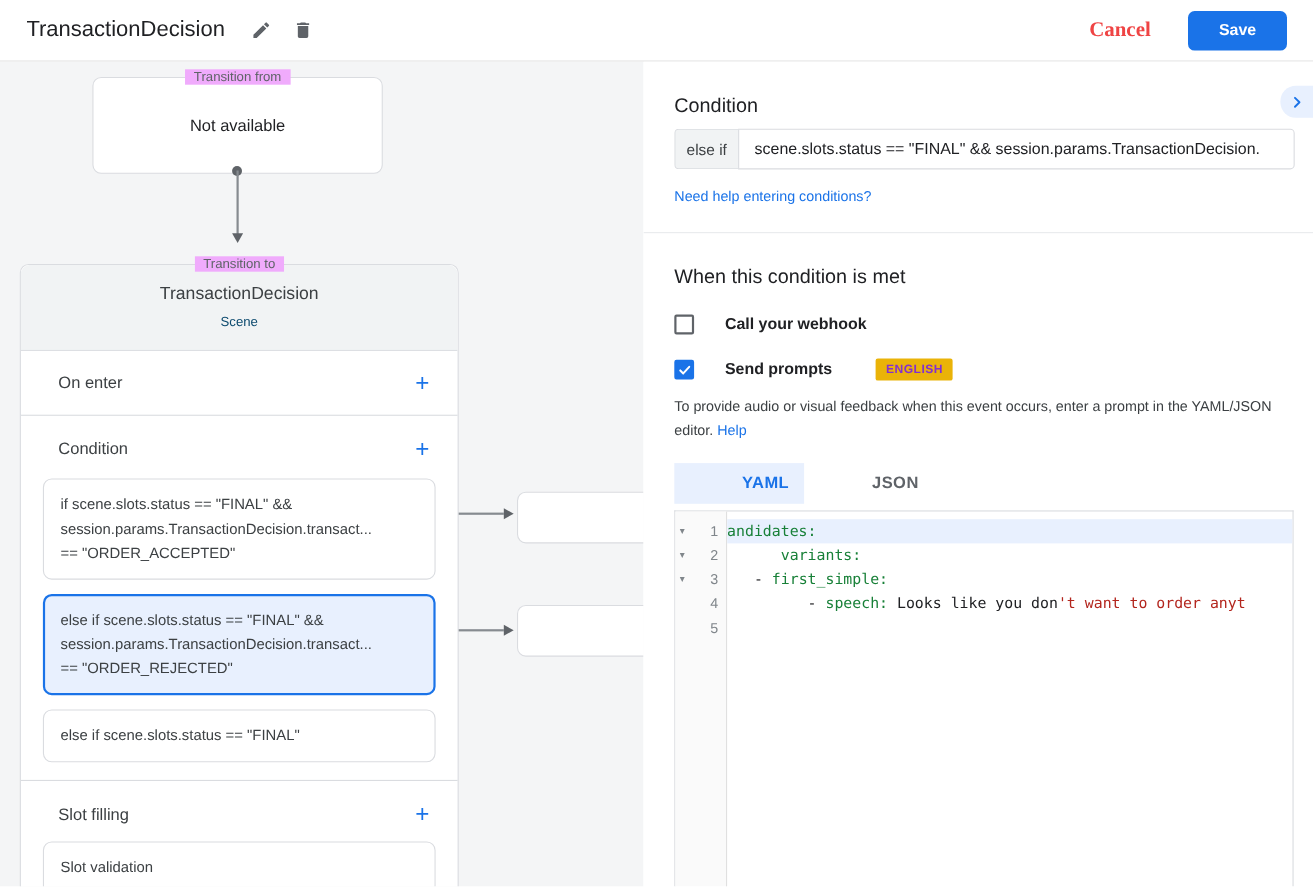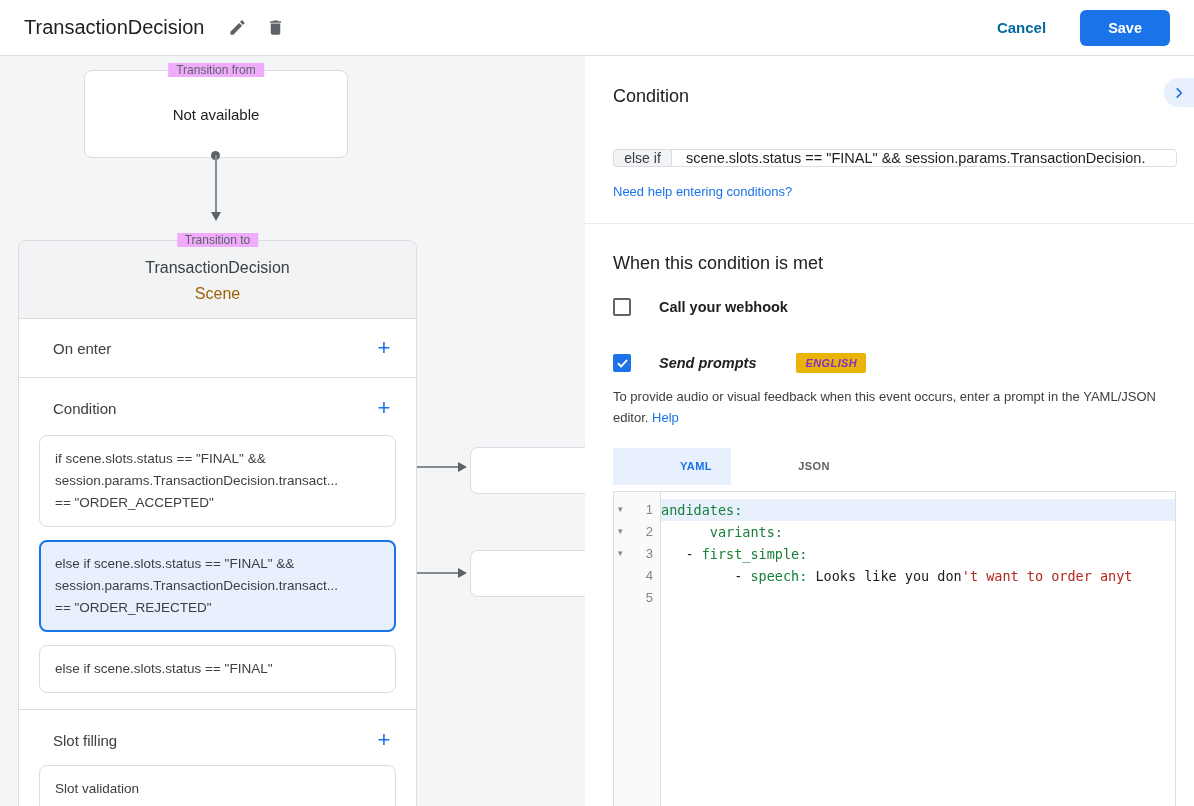--- a/index.html
+++ b/index.html
@@ -7,22 +7,22 @@
   body { font-family:"Liberation Sans", sans-serif; background:#fff; color:#202124; position:relative; }
 
   
   .topbar { height:56px; display:flex; align-items:center; justify-content:space-between;
             padding:0 24px; border-bottom:1px solid #e0e0e0; background:#fff; }
   .topbar-left { display:flex; align-items:center; gap:8px; }
   .page-title { font-size:20px; font-weight:400; color:#202124; margin-right:10px; }
   .icon-btn { background:none; border:none; cursor:pointer; color:#5f6368; width:30px; height:30px;
               display:flex; align-items:center; justify-content:center; }
   .topbar-right { display:flex; align-items:center; gap:34px; }
-  .btn-text { color:#0369a1; font-weight:700; font-size:15px; background:none; border:none; cursor:pointer;
-              font-family:Liberation Sans, sans-serif; }
+  .btn-text { color:#ef4444; font-weight:700; font-size:19px; background:none; border:none; cursor:pointer;
+              font-family:Liberation Serif, serif; }
   .btn-filled { background:#1a73e8; color:#fff; font-weight:700; font-size:14.5px; border:none;
                 border-radius:6px; padding:10px 28px; cursor:pointer; font-family:inherit; }
 
   
   .main { display:flex; height:750px; }
   .canvas { width:585px; flex:none; position:relative; background:#f4f5f6; overflow:hidden; }
   .panel { flex:1; background:#fff; position:relative; padding:0 0 0 28px; overflow:hidden; }
 
   
   .legend { position:absolute; top:-8px; left:50%; transform:translateX(-50%);
@@ -41,21 +41,21 @@
                  border-top:5px solid transparent; border-bottom:5px solid transparent;
                  border-left:9px solid #5f6368; }
   .target-box { position:absolute; width:140px; height:47px; background:#fff;
                 border:1px solid #dadce0; border-radius:8px; }
 
   .tto-group { position:absolute; left:18px; top:184px; width:399px; height:660px;
                background:#fff; border:1px solid #dadce0; border-radius:8px; }
   .tto-header { height:78px; background:#f1f3f4; border-bottom:1px solid #dadce0;
                 border-radius:8px 8px 0 0; text-align:center; padding-top:18px; }
   .tto-title { font-size:16px; color:#3c4043; }
-  .tto-subtitle { font-size:16px; color:#a16207; margin-top:8px; }
+  .tto-subtitle { font-size:12px; color:#0c4a6e; margin-top:8px; }
   .row-on-enter { height:59px; display:flex; align-items:center; justify-content:space-between;
                   padding:0 20px 0 34px; border-bottom:1px solid #dadce0; font-size:15px; color:#3c4043; }
   .add-btn { color:#1a73e8; font-size:22px; font-weight:400; background:none; border:none;
              width:24px; height:24px; line-height:22px; text-align:center; cursor:pointer; font-family:inherit; }
   .section { padding:18px 20px 16px; }
   .section-condition { border-bottom:1px solid #dadce0; }
   .section-head { display:flex; align-items:center; justify-content:space-between;
                   padding-left:14px; font-size:15px; color:#3c4043; height:24px; }
   .cond-card { margin-top:13px; border:1px solid #dadce0; border-radius:8px; background:#fff;
                padding:12px 15px; font-size:13.5px; line-height:22px; color:#3c4043;
@@ -63,44 +63,44 @@
   .cond-card:first-child { margin-top:15px; }
   .cond-card.selected { background:#e8f0fe; border:2px solid #1a73e8; padding:11px 14px; }
   .slot-card { margin-top:13px; border:1px solid #dadce0; border-radius:8px; background:#fff;
                padding:12px 15px; font-size:13.5px; line-height:22px; color:#3c4043; cursor:pointer; }
 
   
   .panel-title { font-size:18px; font-weight:400; color:#202124; padding-top:30px; }
   .chevron-pill { position:absolute; right:0; top:22px; width:30px; height:29px; background:#e8f0fe;
                   border:none; border-radius:14px 0 0 14px; display:flex; align-items:center;
                   justify-content:center; cursor:pointer; color:#1a73e8; }
-  .cond-input-row { display:flex; margin-top:23px; width:564px; height:37px;align-items:flex-end; }
+  .cond-input-row { display:flex; margin-top:10px; width:564px; height:37px; }
   .cond-prefix { width:58px; background:#f1f3f4; border:1px solid #dadce0; border-right:none;
                  border-radius:4px 0 0 4px; display:flex; align-items:center; justify-content:center;
                  font-size:14px; color:#3c4043; }
   .cond-input { flex:1; border:1px solid #dadce0; border-radius:0 4px 4px 0; font-size:14.5px;
                 color:#202124; padding:0 4px 0 14px; background:#fff; font-family:inherit;
                 white-space:nowrap; overflow:hidden; outline:none; }
   .help-link { display:inline-block; margin-top:17px; color:#1a73e8; font-size:13px; text-decoration:none; }
   .panel-divider { margin:23px 0 0 -28px; border:none; border-top:1px solid #e8eaed; width:609px; }
   .when-title { font-size:18px; font-weight:400; color:#202124; margin-top:29px; }
   .check-row { display:flex; align-items:center; margin-top:24px; gap:28px; }
-  .check-row + .check-row { margin-top:37px;font-style:italic; }
+  .check-row + .check-row { margin-top:22px; }
   .checkbox { width:18px; height:18px; border:2px solid #5f6368; border-radius:2px; background:#fff;
               display:flex; align-items:center; justify-content:center; cursor:pointer; flex:none; }
   .checkbox.checked { background:#1a73e8; border-color:#1a73e8; }
   .checkbox:not(.checked) svg { display:none; }
   .check-label { font-size:14.5px; font-weight:700; color:#202124; }
   .badge { margin-left:12px; background:#eab308; color:#8430ce; font-size:11px; font-weight:700;
            padding:4px 9px; border-radius:2px; letter-spacing:.4px; }
   .hint { margin-top:14px; font-size:13px; color:#3c4043; width:566px; line-height:1.6; }
   .hint a { color:#1a73e8; text-decoration:none; }
   .tabs { display:flex; margin-top:19px; }
   .tab { width:118px; height:37px; display:flex; align-items:center; justify-content:center;
-         font-size:11px; font-weight:700; letter-spacing:.4px; color:#5f6368; cursor:pointer;padding-left:48px; }
+         font-size:15px; font-weight:700; letter-spacing:.4px; color:#5f6368; cursor:pointer;padding-left:48px; }
   .tab.active { color:#1a73e8; background:#e8f0fe; }
 
   
   .editor { margin-top:6px; width:563px; height:400px; border:1px solid #dadce0; border-bottom:none;
             display:flex; background:#fff; }
   .gutter { width:47px; background:#fafafa; border-right:1px solid #e0e0e0; padding-top:7px; flex:none; }
   .gutter-row { height:22px; display:flex; align-items:center; padding:0 7px 0 4px; }
   .fold { width:13px; font-size:9px; color:#80868b; cursor:pointer; line-height:1; }
   .lnum { flex:1; text-align:right; font-size:13px; color:#80868b; }
   .code { flex:1; padding-top:7px; overflow:hidden; font-family:"DejaVu Sans Mono", monospace;

